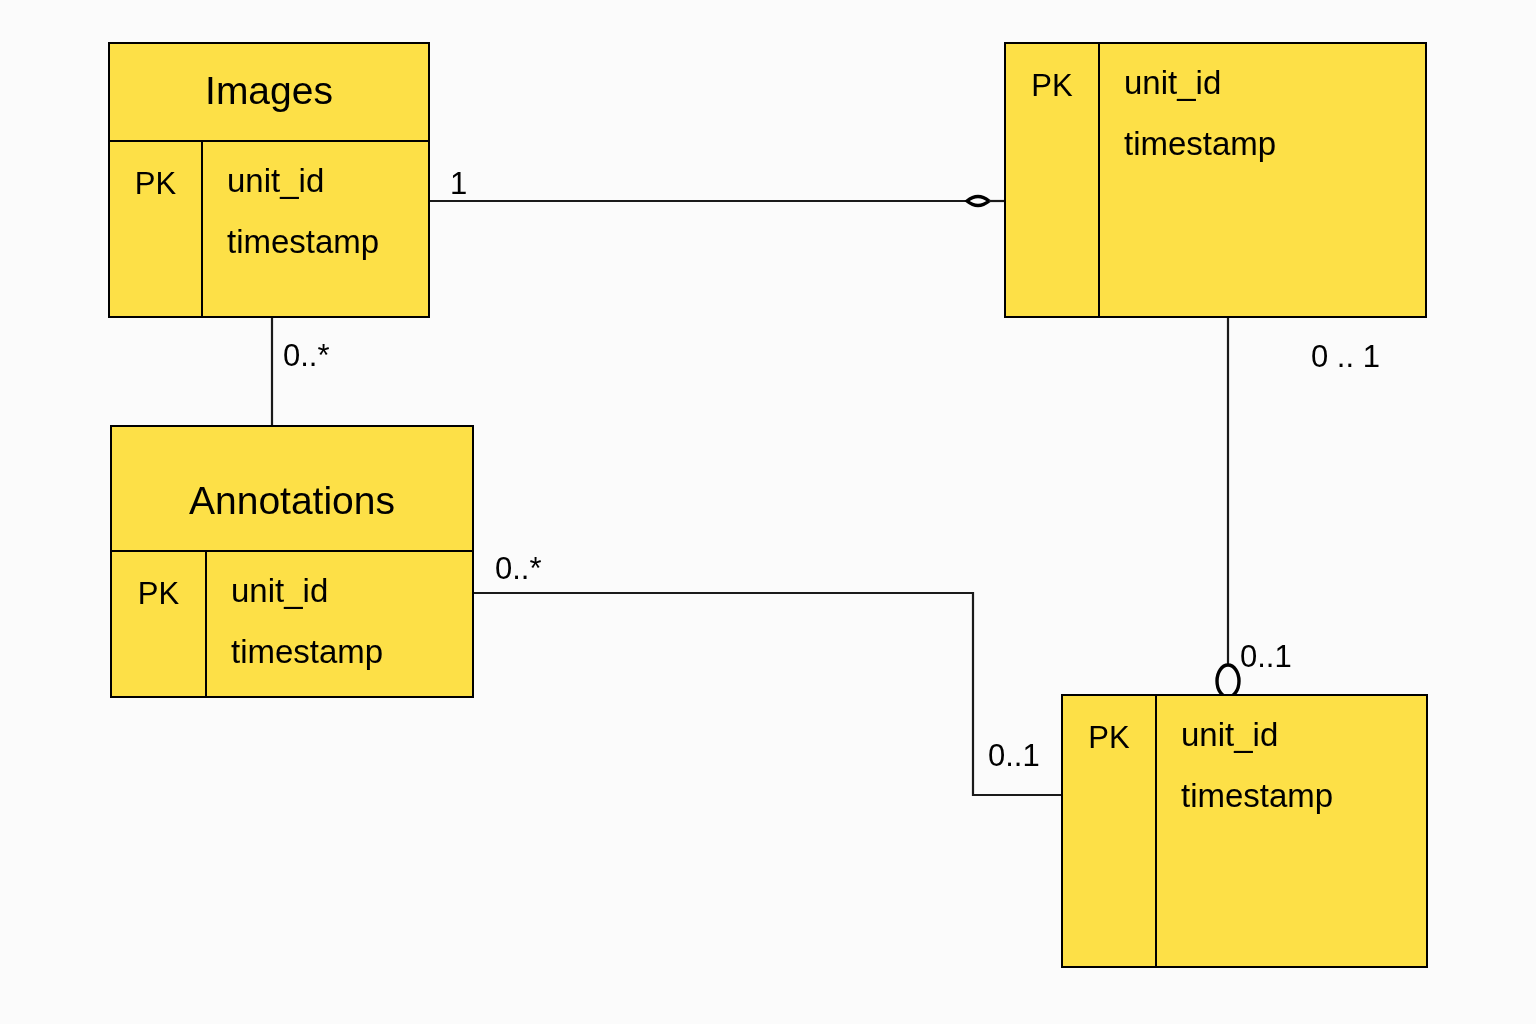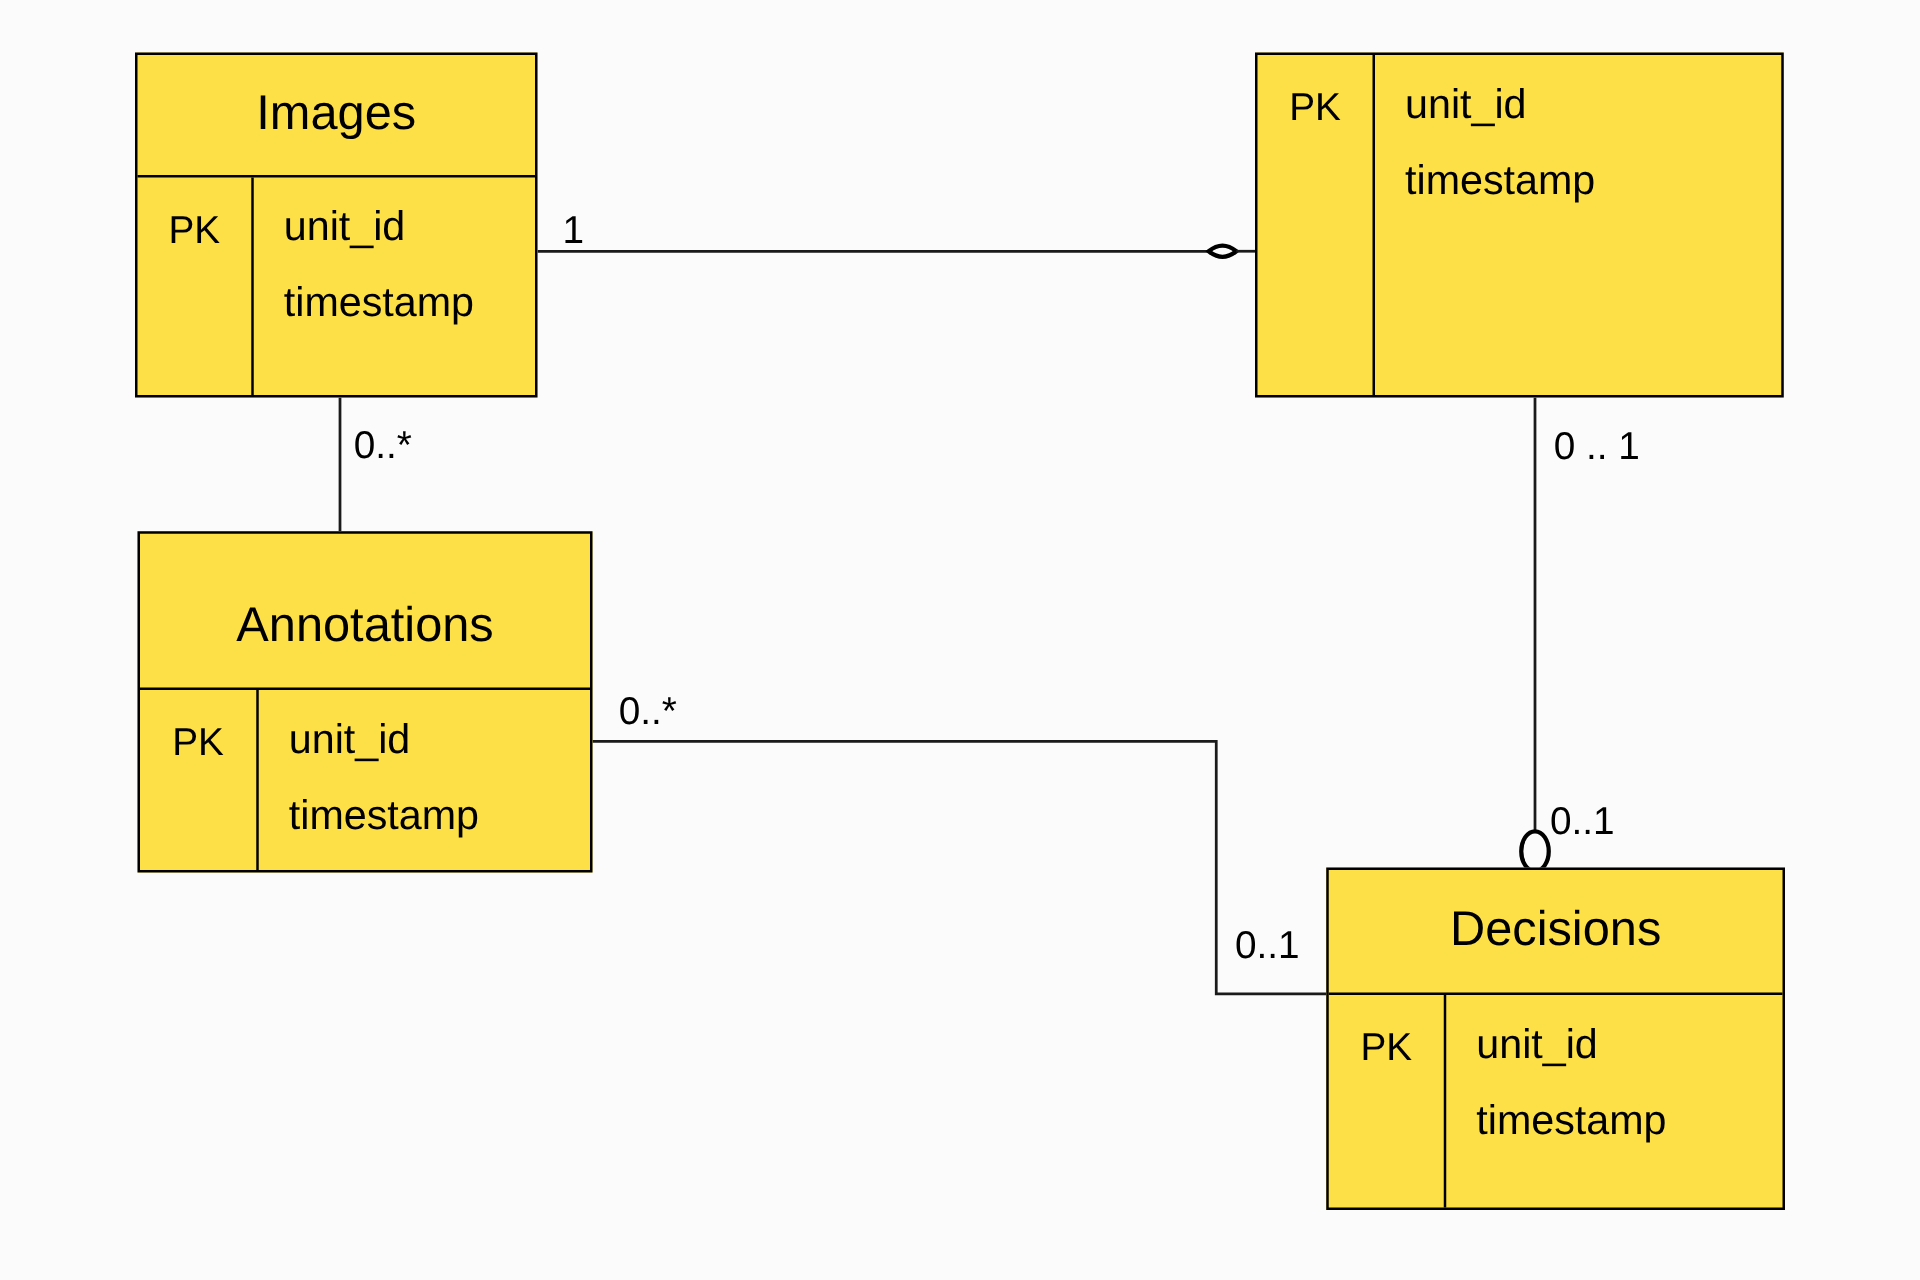--- a/index.html
+++ b/index.html
@@ -140,35 +140,34 @@
     <div class="entity-body">
       <div class="pk-col" style="width:95px;">PK</div>
       <div class="attr-col">
         <div class="attr">unit_id</div>
         <div class="attr">timestamp</div>
       </div>
     </div>
   </div>
 
   <div class="entity" style="left:1061px; top:694px; width:367px; height:274px;">
-    <div class="entity-title" style="height:100px;">Decisions</div>
     <div class="entity-body">
       <div class="pk-col" style="width:94px;">PK</div>
       <div class="attr-col">
         <div class="attr">unit_id</div>
         <div class="attr">timestamp</div>
       </div>
     </div>
   </div>
 
   <div class="card-label" style="left:450px; top:168px;">1</div>
 
   <div class="card-label" style="left:283px; top:340px;">0..*</div>
 
-  <div class="card-label" style="left:1243px; top:341px;">0 .. 1</div>
+  <div class="card-label" style="left:1311px; top:341px;">0 .. 1</div>
 
   <div class="card-label" style="left:1240px; top:641px;">0..1</div>
 
   <div class="card-label" style="left:495px; top:553px;">0..*</div>
 
   <div class="card-label" style="left:988px; top:740px;">0..1</div>
 
 </div>
 
 </body></html>

